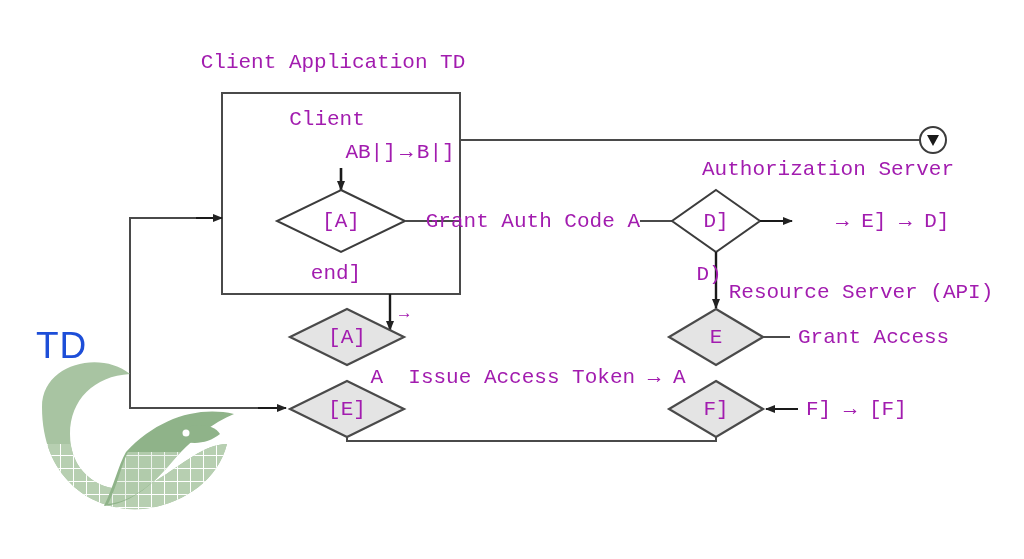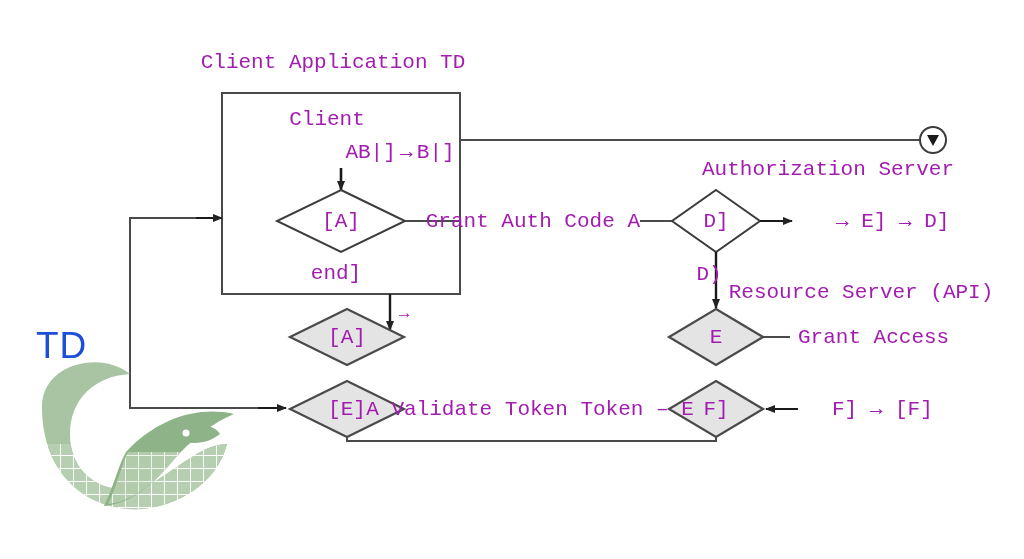--- a/index.html
+++ b/index.html
@@ -164,24 +164,24 @@
 
   <div class="lbl t-node center" style="left:716px; top:409px;">F]</div>
 
   <div class="lbl t-edge rmid" style="left:640px; top:221px;">Grant Auth Code A</div>
 
   <div class="lbl t-edge lmid" style="left:836px; top:221px;">→ E] → D]</div>
 
   <div class="lbl t-edge center" style="left:709px; top:274px;">D)</div>
 
 
+  <div class="lbl t-edge center" style="left:528px; top:377px;">A  Issue Access Token → A</div>
 
-  <div class="lbl t-edge center" style="left:530px; top:409px;">A Validate Token Token – E</div>
 
   <div class="lbl t-edge lmid" style="left:798px; top:337px;">Grant Access</div>
 
-  <div class="lbl t-edge lmid" style="left:832px; top:409px;">F] → [F]</div>
+  <div class="lbl t-edge lmid" style="left:806px; top:409px;">F] → [F]</div>
 
   <div class="lbl t-small center" style="left:404px; top:313px;">→</div>
 
   <div class="lbl t-brand" style="left:36px; top:327px;">TD</div>
 
 </div>
 
 </body></html>

